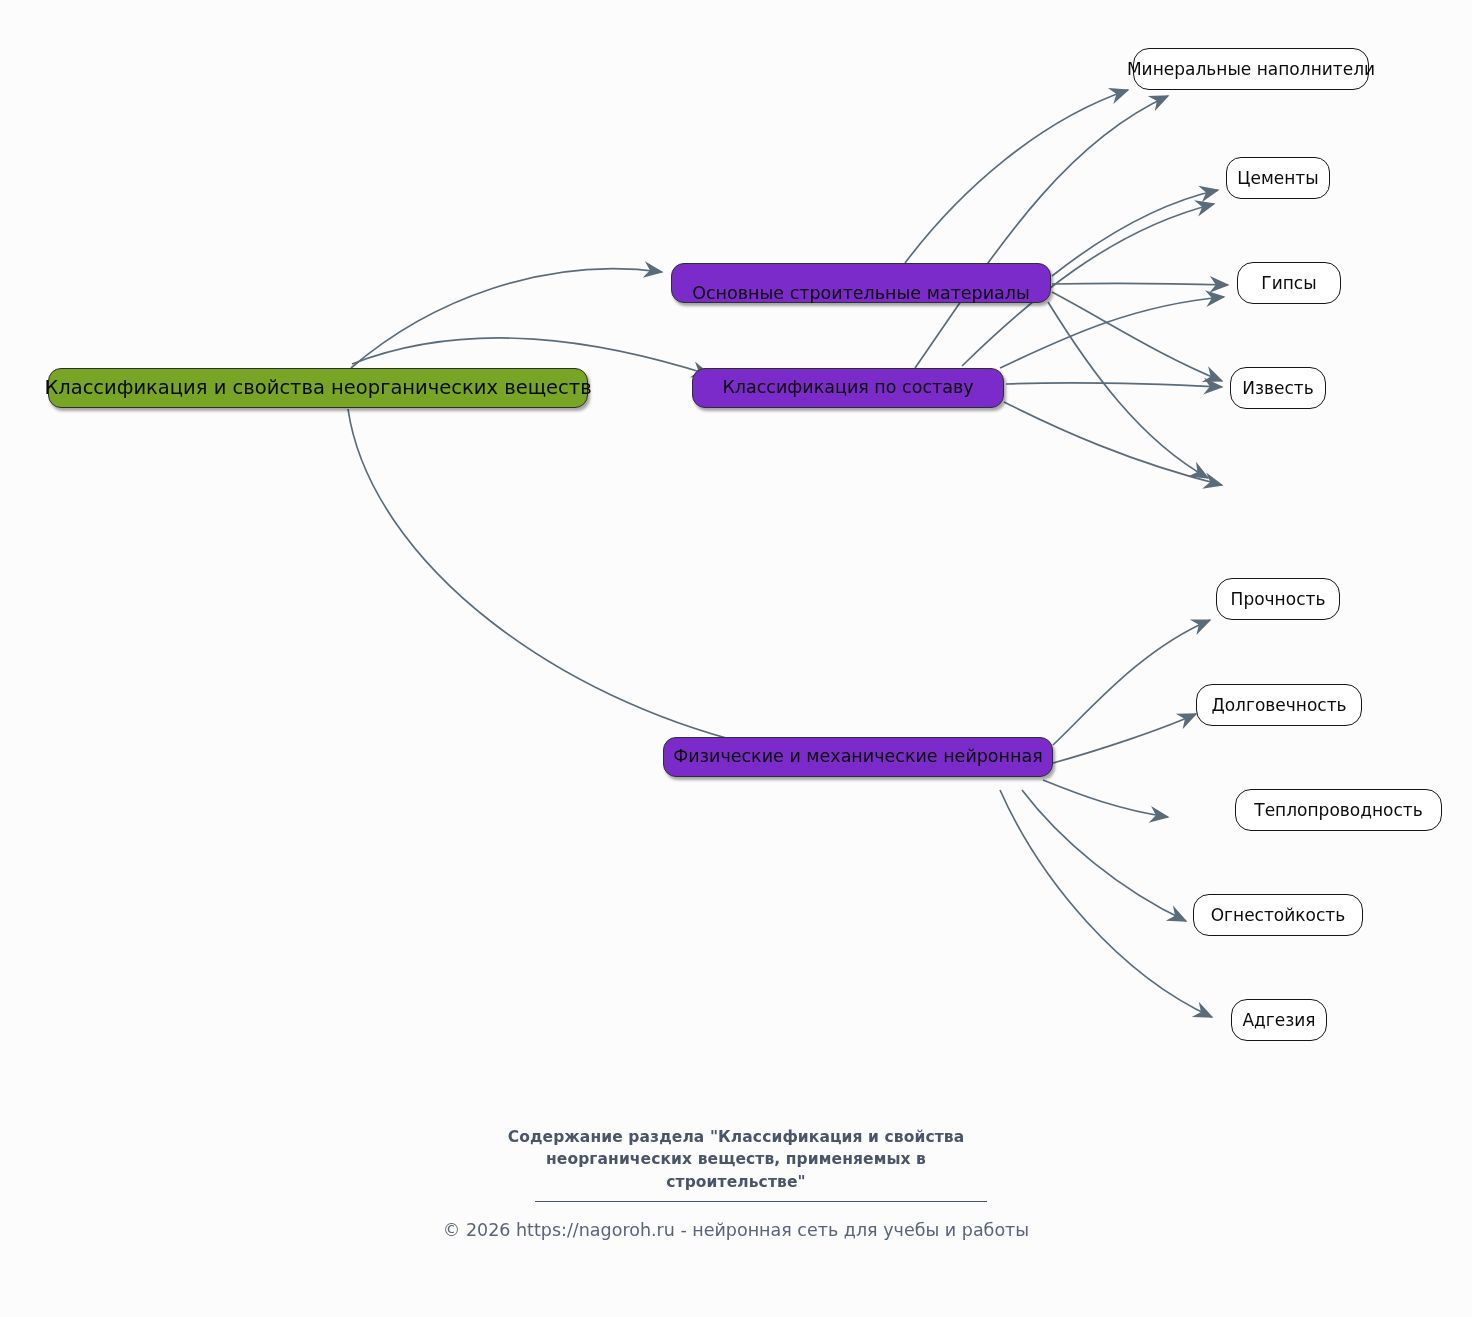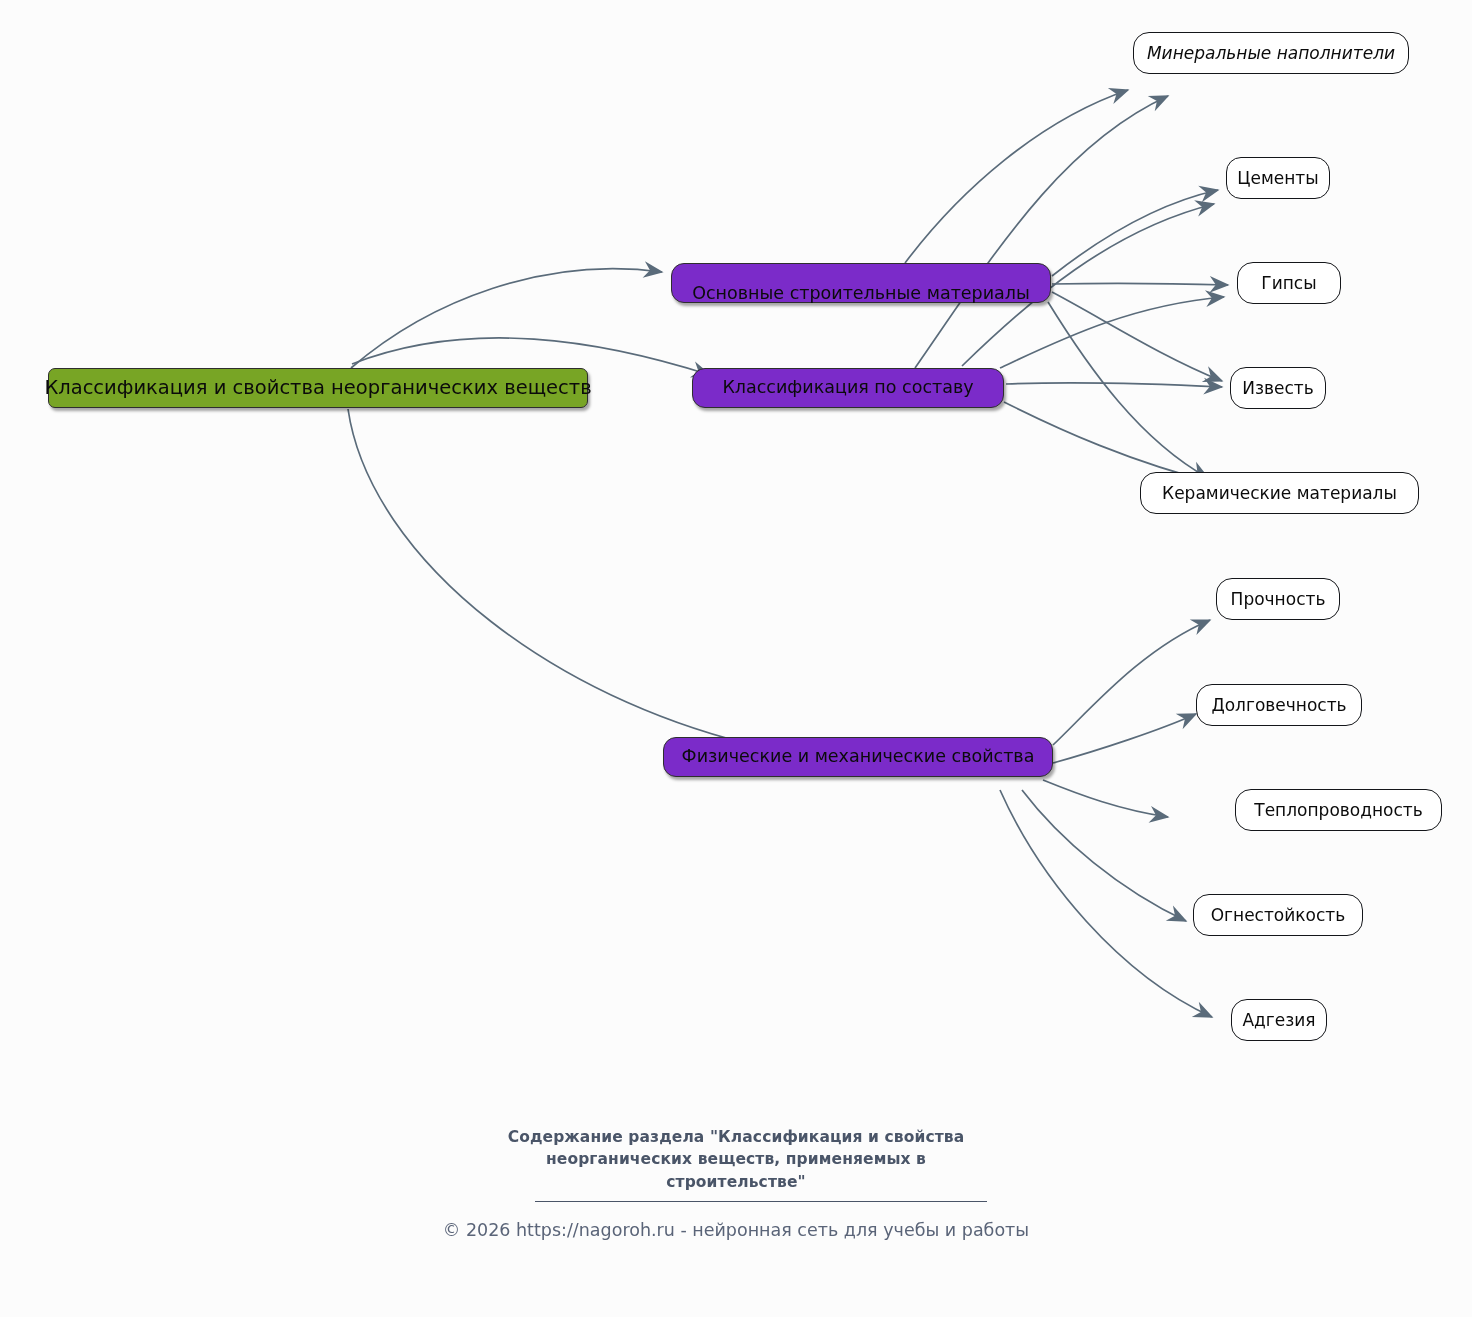--- a/index.html
+++ b/index.html
@@ -16,21 +16,21 @@
     position:absolute;
     box-sizing:border-box;
     display:flex;align-items:center;justify-content:center;
     white-space:nowrap;
     color:#0b0b0b;
     line-height:1;
   }
   .node.root{
     background:#78a525;
     border:1.6px solid #2e2e2e;
-    border-radius:7px;
+    border-radius:13px;
     font-size:19.5px;
     box-shadow:2px 3px 3px rgba(0,0,0,.35);
   }
   .node.branch{
     background:#7b2bc9;
     border:1.6px solid #2e2e2e;
     border-radius:13px;
     font-size:17.5px;
     box-shadow:2px 3px 3px rgba(0,0,0,.35);
   }
@@ -105,37 +105,34 @@
     <span>Классификация и свойства неорганических веществ</span>
   </div>
 
   <div class="node branch" style="left:671px;top:263px;width:380px;height:40px;align-items:flex-end;">
     <span>Основные строительные материалы</span>
   </div>
   <div class="node branch" style="left:692px;top:368px;width:312px;height:40px;justify-content:center;">
     <span>Классификация по составу</span>
   </div>
   <div class="node branch" style="left:663px;top:737px;width:390px;height:40px;">
-    <span>Физические и механические свойства</span>
+    <span>Физические и механические нейронная</span>
   </div>
 
-  <div class="node leaf" style="left:1133px;top:32px;width:276px;height:42px;font-style:italic;">
+  <div class="node leaf" style="left:1133px;top:48px;width:236px;height:42px;">
     <span>Минеральные наполнители</span>
   </div>
   <div class="node leaf" style="left:1226px;top:157px;width:104px;height:42px;border-radius:15px;">
     <span>Цементы</span>
   </div>
   <div class="node leaf" style="left:1237px;top:262px;width:104px;height:42px;">
     <span>Гипсы</span>
   </div>
   <div class="node leaf" style="left:1230px;top:367px;width:96px;height:42px;">
     <span>Известь</span>
-  </div>
-  <div class="node leaf" style="left:1140px;top:472px;width:279px;height:42px;">
-    <span>Керамические материалы</span>
   </div>
   <div class="node leaf" style="left:1216px;top:578px;width:124px;height:42px;">
     <span>Прочность</span>
   </div>
   <div class="node leaf" style="left:1196px;top:684px;width:166px;height:42px;">
     <span>Долговечность</span>
   </div>
   <div class="node leaf" style="left:1235px;top:789px;width:207px;height:42px;">
     <span>Теплопроводность</span>
   </div>

